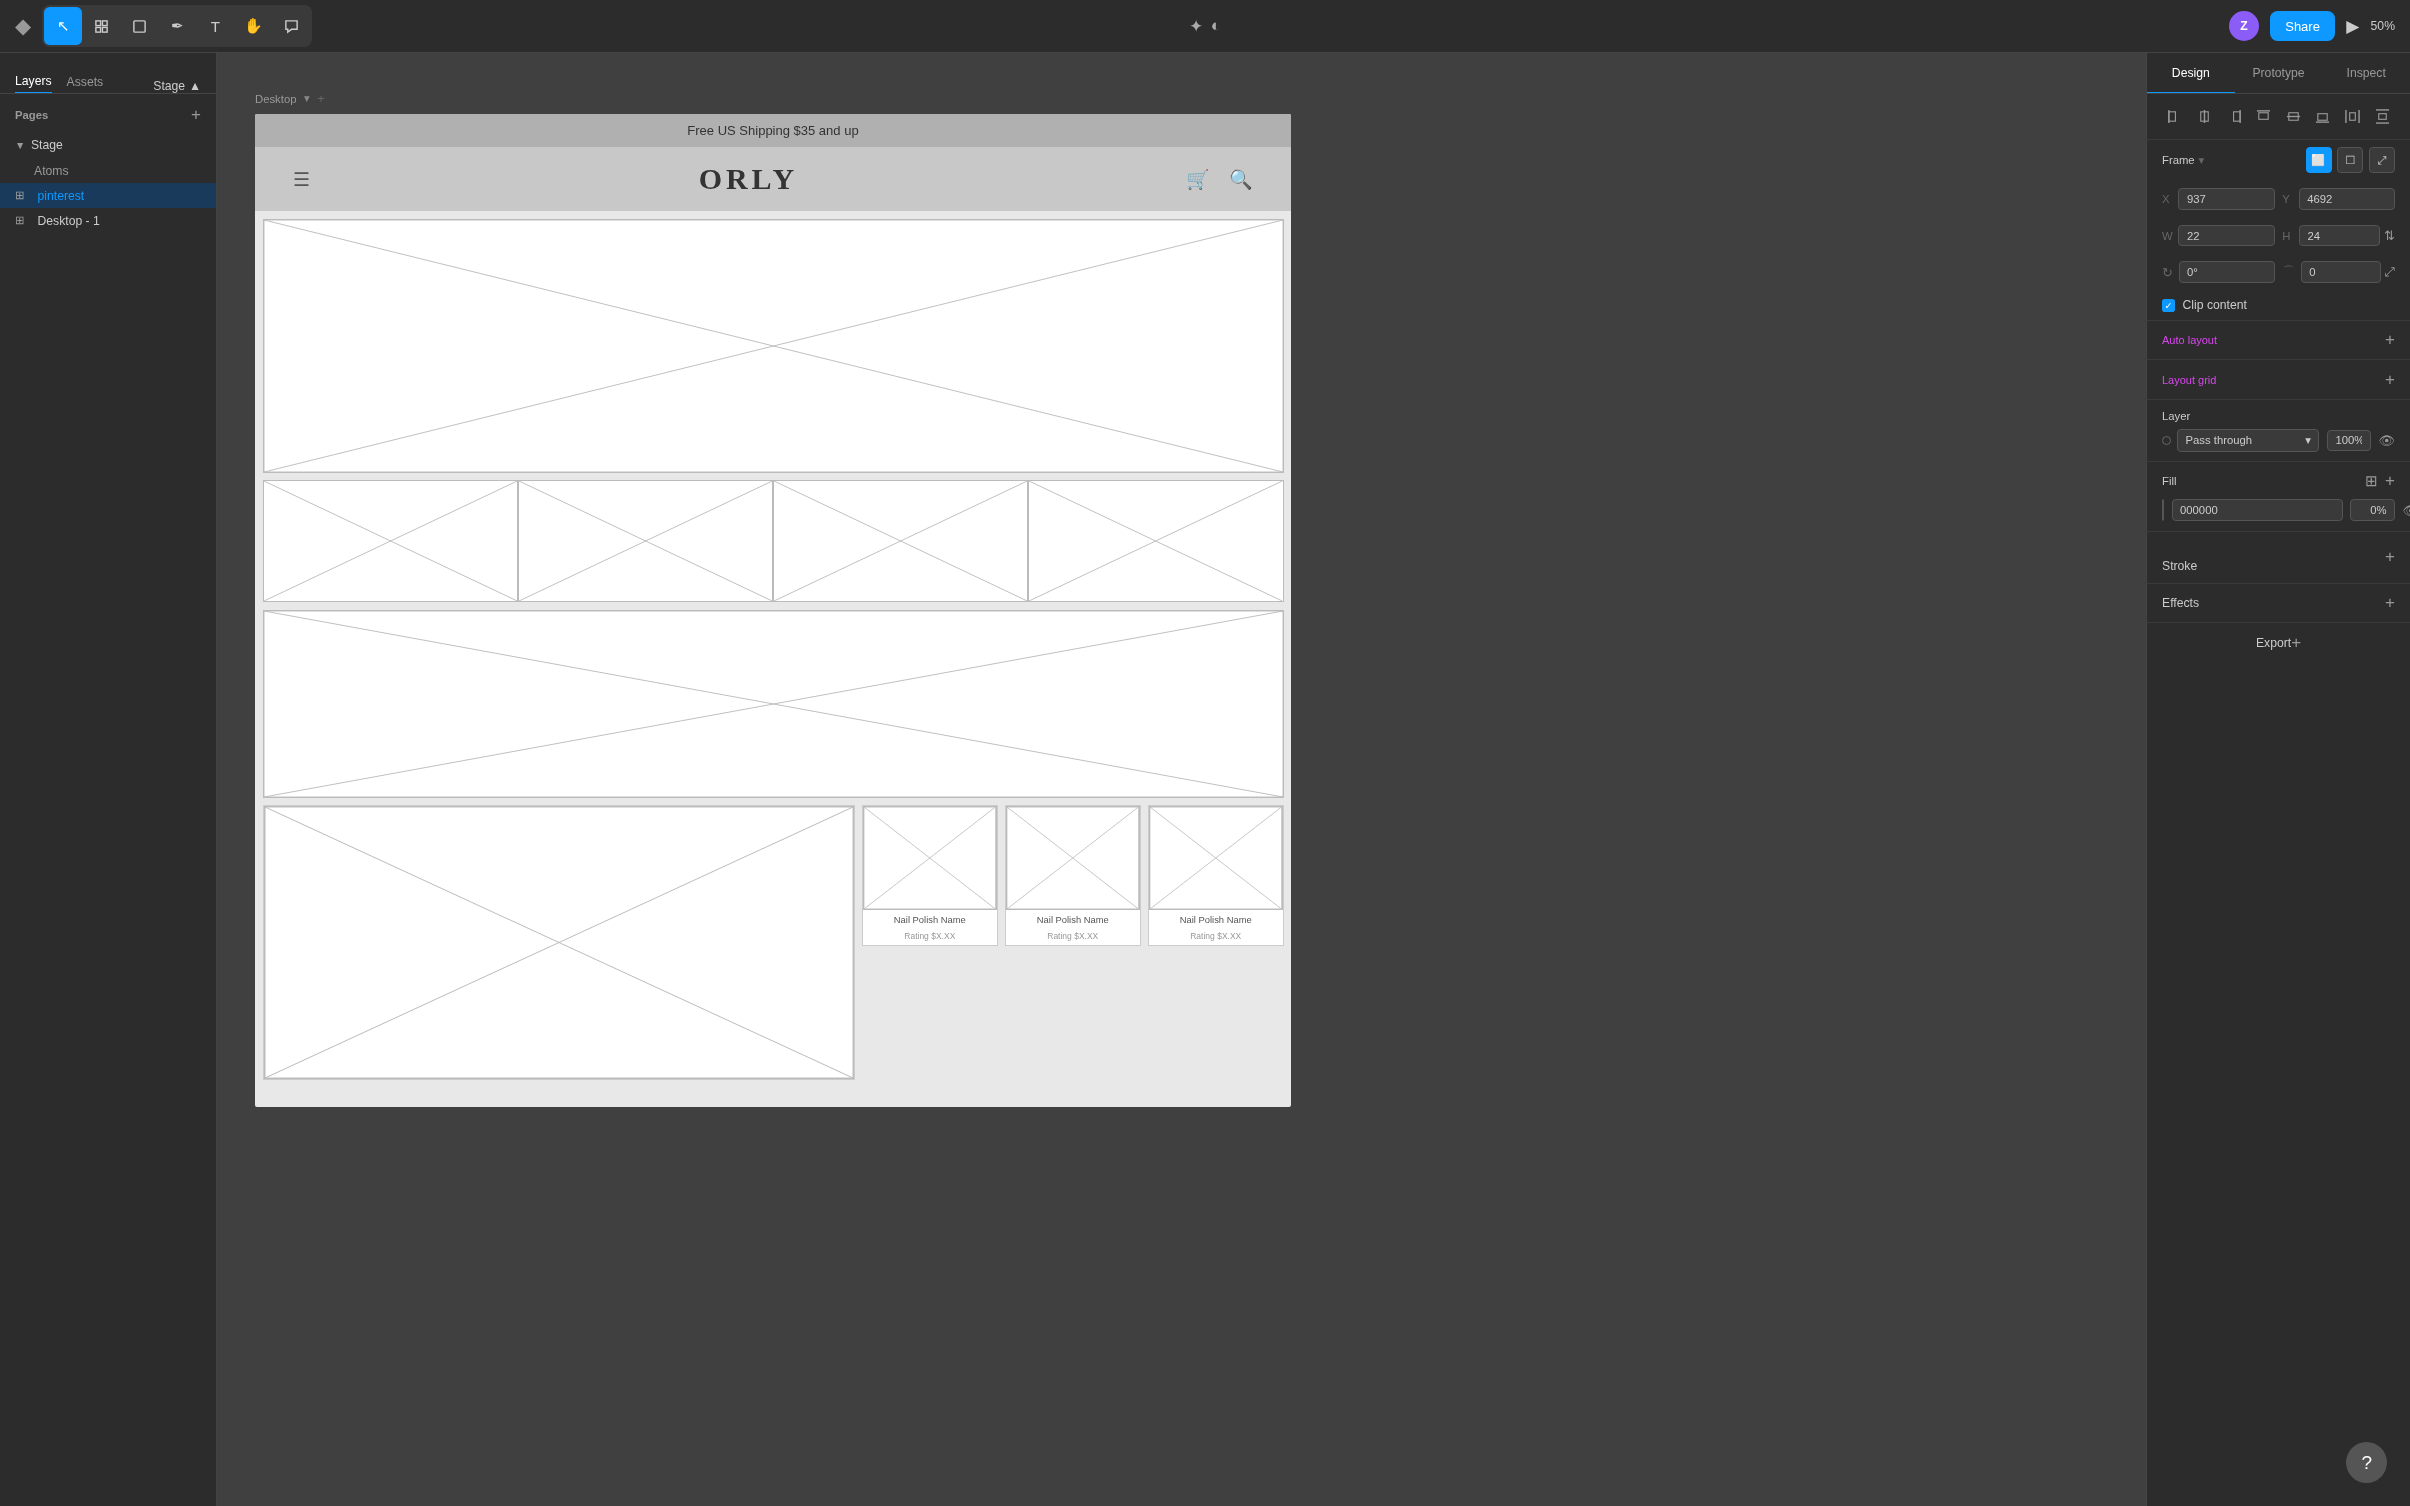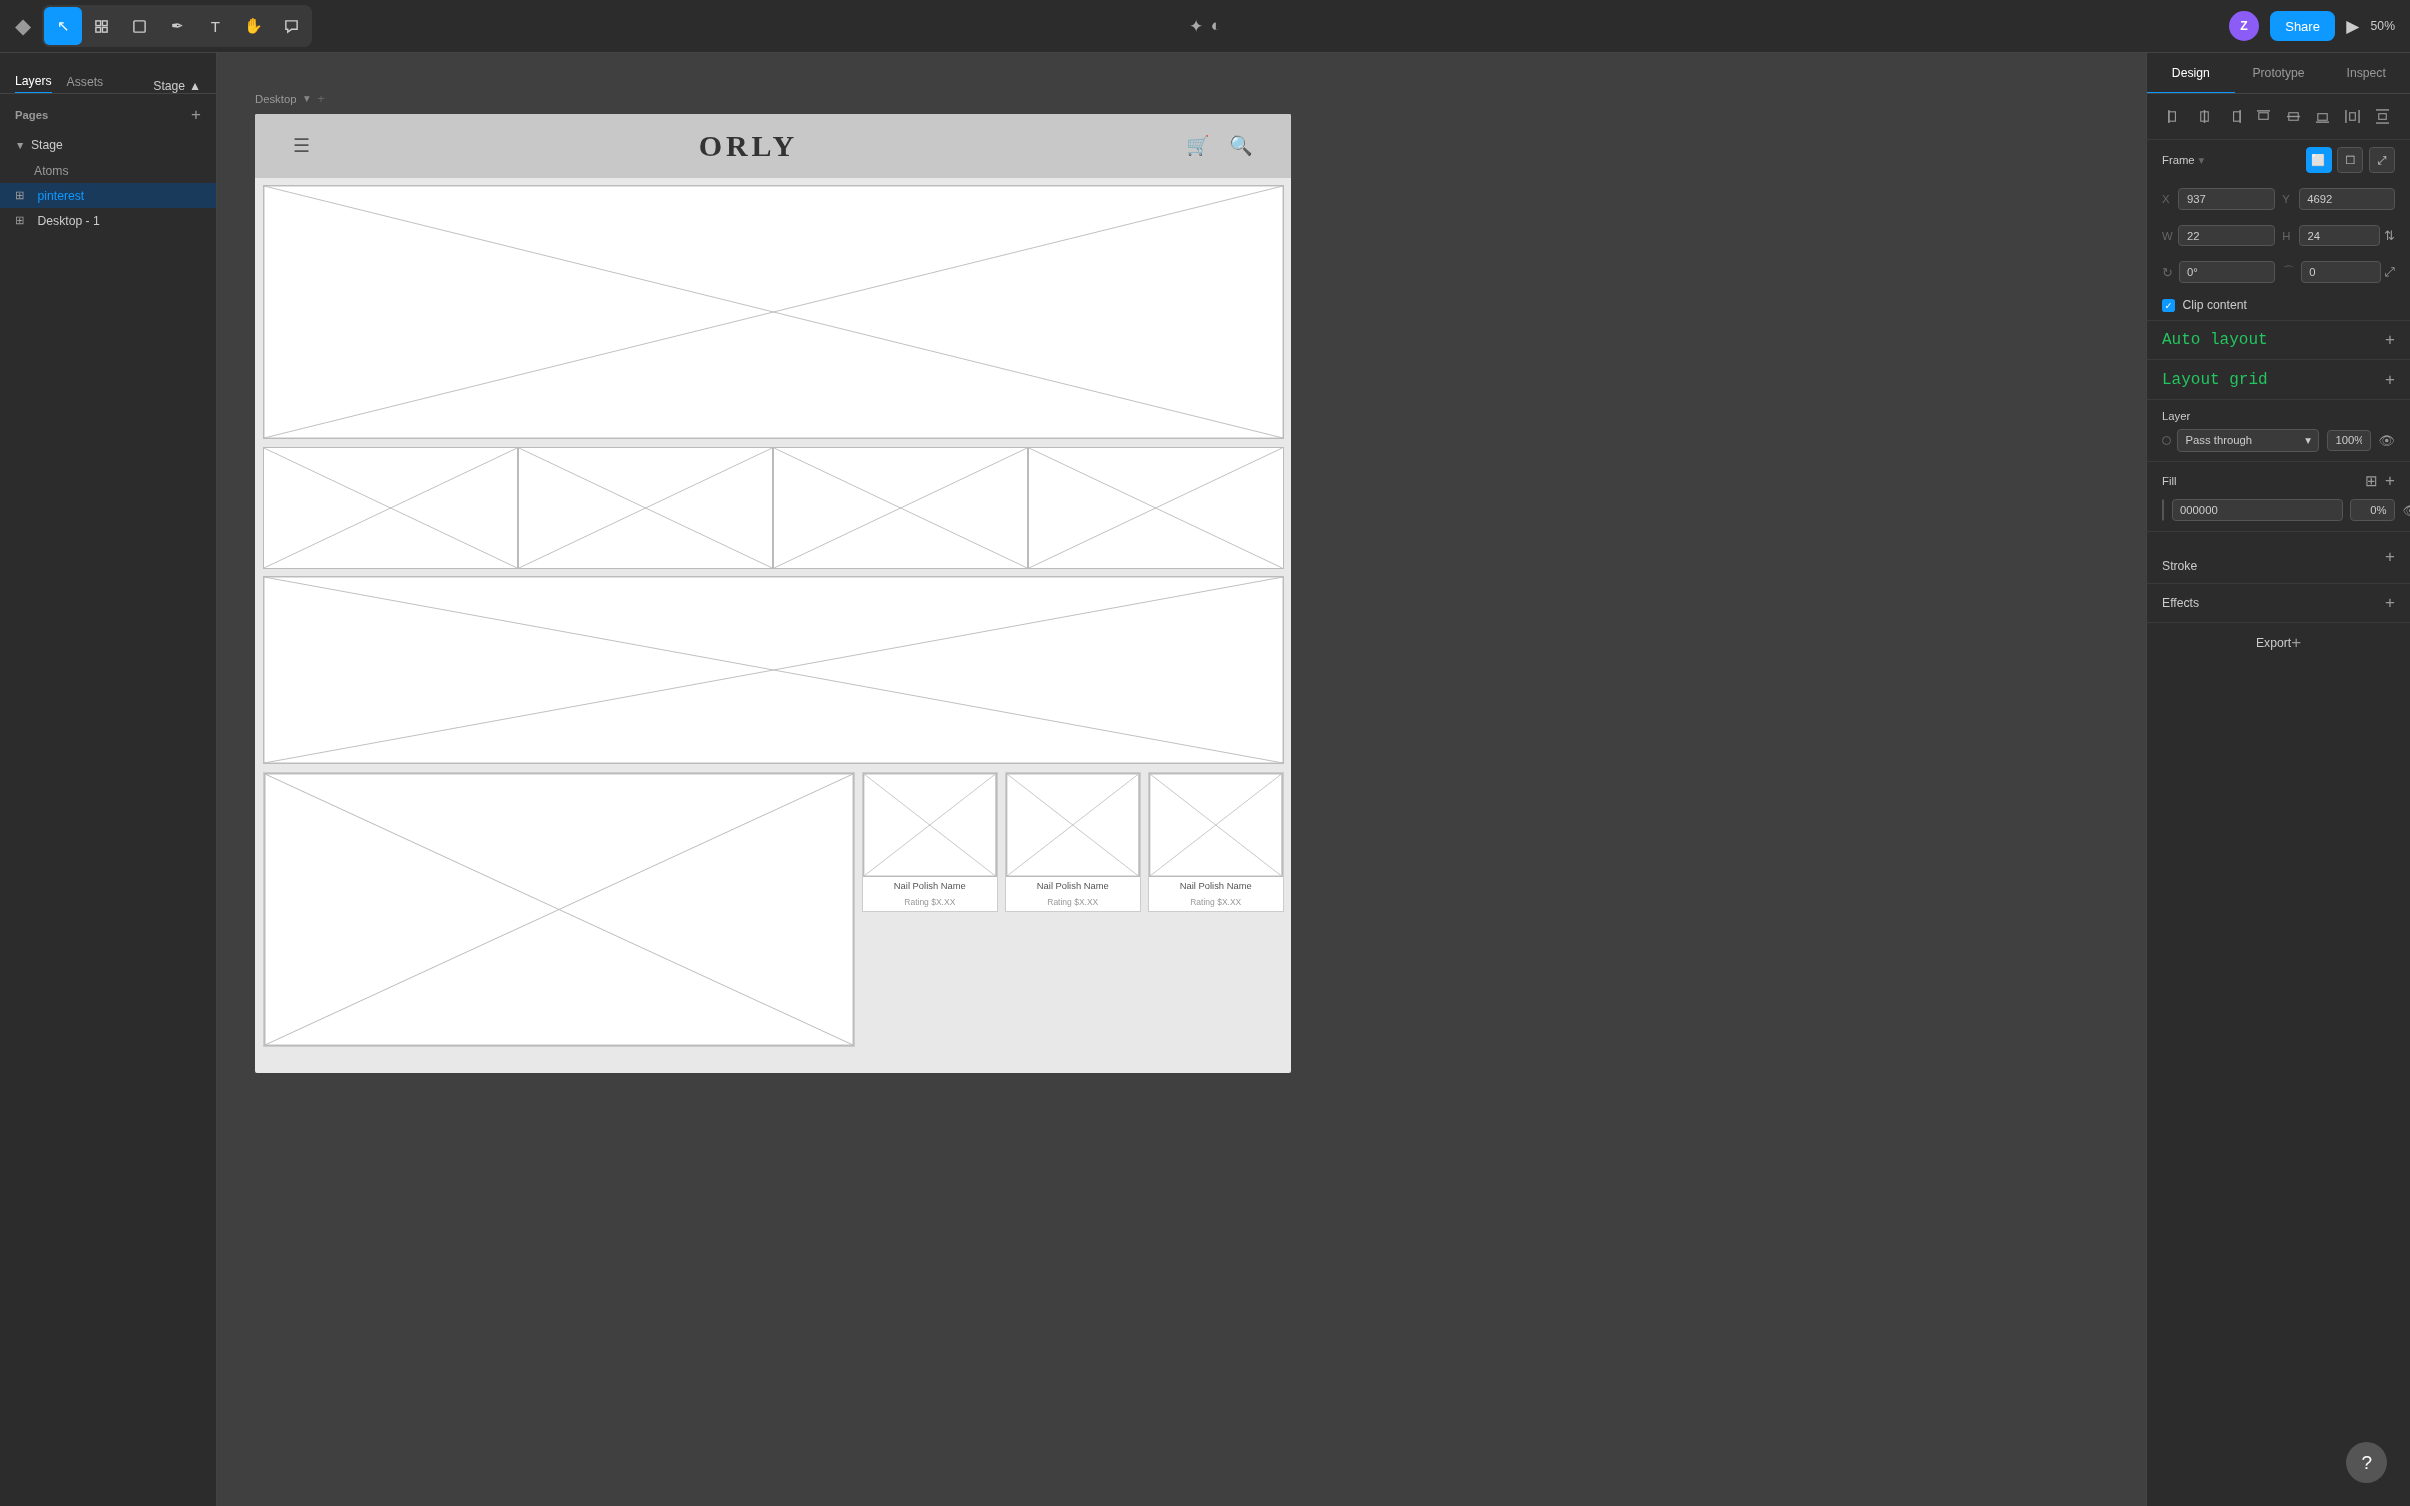--- a/index.html
+++ b/index.html
@@ -312,21 +312,21 @@
     }
     .clip-label { font-size: 12.2px; color: #ccc; }
 
     .auto-layout-row {
       display: flex;
       align-items: center;
       justify-content: space-between;
       padding: 9.4px 15px;
       border-bottom: 0.9px solid #3a3a3a;
     }
-    .al-label { font-size: 16px; color: #22c55e; font-family: Liberation Mono, monospace; }
+    .al-label { font-size: 11px; color: #d946ef; }
     .al-add { color: #999; cursor: pointer; font-size: 17px; }
 
     .layout-grid-row {
       display: flex;
       align-items: center;
       justify-content: space-between;
       padding: 9.4px 15px;
       border-bottom: 0.9px solid #3a3a3a;
     }
 
@@ -542,20 +542,21 @@
   <div class="canvas">
     <div class="canvas-inner">
       <div class="desktop-label">
         <span>Desktop</span>
         <span style="color:#888;">▾</span>
         <span class="desktop-close">+</span>
       </div>
 
       <div class="design-frame">
 
+        <div class="banner">Free US Shipping $35 and up</div>
 
         <div class="site-nav">
           <span class="nav-hamburger">☰</span>
           <span class="nav-logo">ORLY</span>
           <div class="nav-icons">
             <span>🛒</span>
             <span>🔍</span>
           </div>
         </div>
 

